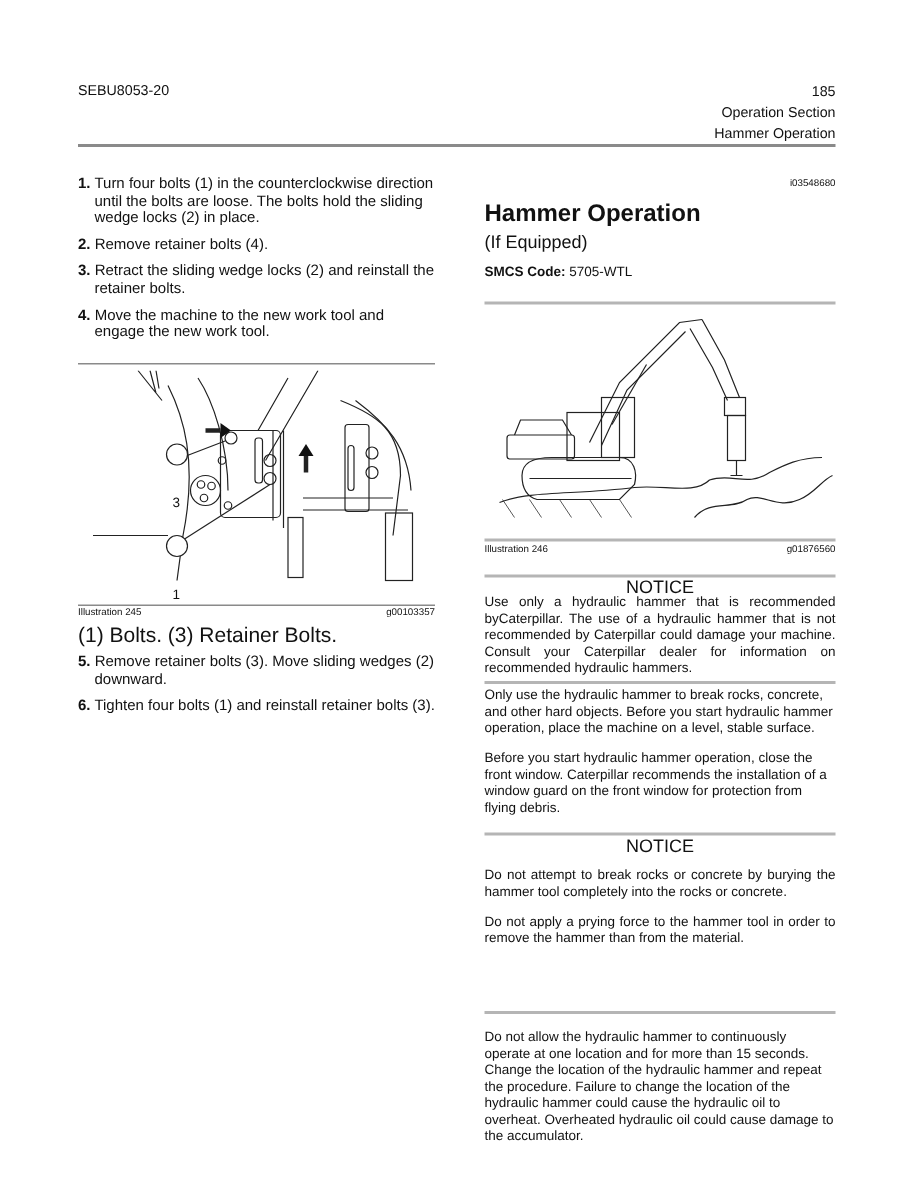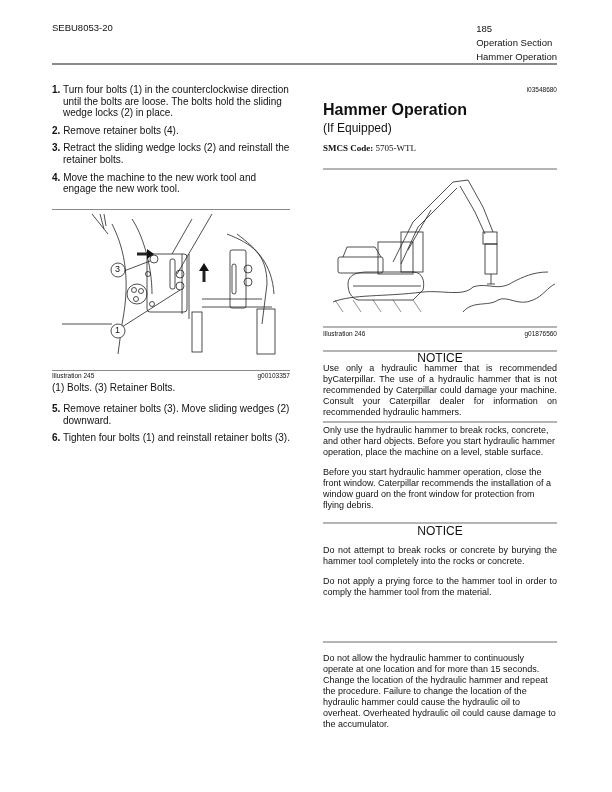--- a/index.html
+++ b/index.html
@@ -1,31 +1,31 @@
 <!DOCTYPE html>
 <html><head>
 <meta charset="utf-8">
 <style>
   html, body { margin:0; padding:0; background:#fff; }
   body { width:612px; height:792px; position:relative; overflow:hidden;
          font-family:"Liberation Sans", sans-serif; color:#111; }
-  .abs { position:absolute; }
+  .abs { position:absolute;margin-top:33px; }
   .hdr-left { left:52px; top:22px; font-size:9.5px; }
-  .hdr-right { right:55px; top:22px; font-size:9.5px; text-align:left; line-height:14px; }
+  .hdr-right { right:55px; top:22px; font-size:9.5px; text-align:right; line-height:14px; }
   .hdr-rule { left:52px; top:63px; width:505px; height:2px; background:#8a8a8a; }
   .col-left { left:52px; top:84px; width:238px; font-size:10px; line-height:11.6px; }
   .step { margin:0 0 6px 0; padding-left:11px; text-indent:-11px; }
   .step b { font-weight:bold; }
   .rule { height:1px; background:#8a8a8a; }
   .rule2 { height:2px; background:#b5b5b5; }
   .cap { font-size:6.5px; display:flex; justify-content:space-between; }
   .col-right { left:323px; width:234px; font-size:9px; line-height:11px; }
   .title { font-size:16px; font-weight:bold; line-height:19px; }
   .subtitle { font-size:12px; line-height:19px; }
-  .smcs { font-size:9px;font-family:Liberation Serif, serif; }
+  .smcs { font-size:9px; }
   .notice-h { text-align:center; font-size:12px; line-height:10px; }
   .justify { text-align:justify; }
   p { margin:0; }
 </style>
 </head>
 <body>
 
 <div class="abs hdr-left">SEBU8053-20</div>
 <div class="abs hdr-right">
   <div>185</div>
@@ -87,21 +87,21 @@
   </svg>
   <span class="abs" style="left:63px; top:50px; font-size:9px;">3</span>
   <span class="abs" style="left:63px; top:111px; font-size:9px;">1</span>
 </div>
 
 <div class="abs rule" style="left:52px; top:370px; width:238px;"></div>
 <div class="abs cap" style="left:52px; top:372px; width:238px;">
   <span>Illustration 245</span>
   <span>g00103357</span>
 </div>
-<div class="abs" style="left:52px; top:382px; width:238px; font-size:10px;">(1) Bolts. (3) Retainer Bolts.</div>
+<div class="abs" style="left:52px; top:382px; width:238px; font-size:14px;">(1) Bolts. (3) Retainer Bolts.</div>
 
 <div class="abs col-left" style="top:403px;">
   <p class="step"><b>5.</b> <span>Remove retainer bolts (3). Move sliding wedges (2) downward.</span></p>
   <p class="step"><b>6.</b> <span>Tighten four bolts (1) and reinstall retainer bolts (3).</span></p>
 </div>
 
 <div class="abs" style="right:55px; top:86px; font-size:6.5px;">i03548680</div>
 <div class="abs col-right" style="top:100px;">
   <div class="title">Hammer Operation</div>
   <div class="subtitle">(If Equipped)</div>
@@ -151,19 +151,19 @@
 
 <div class="abs col-right" style="top:425px;">
   <p>Only use the hydraulic hammer to break rocks, concrete, and other hard objects. Before you start hydraulic hammer operation, place the machine on a level, stable surface.</p>
   <p style="margin-top:9px;">Before you start hydraulic hammer operation, close the front window. Caterpillar recommends the installation of a window guard on the front window for protection from flying debris.</p>
 </div>
 
 <div class="abs rule2" style="left:323px; top:522px; width:234px;"></div>
 <div class="abs col-right justify" style="top:526px;">
   <div class="notice-h">NOTICE</div>
   <p style="margin-top:9px;">Do not attempt to break rocks or concrete by burying the hammer tool completely into the rocks or concrete.</p>
-  <p style="margin-top:9px;">Do not apply a prying force to the hammer tool in order to comply the hammer tool from the material.</p>
+  <p style="margin-top:9px;">Do not apply a prying force to the hammer tool in order to remove the hammer than from the material.</p>
 </div>
 <div class="abs rule2" style="left:323px; top:641px; width:234px;"></div>
 
 <div class="abs col-right" style="top:653px;">
   <p>Do not allow the hydraulic hammer to continuously operate at one location and for more than 15 seconds. Change the location of the hydraulic hammer and repeat the procedure. Failure to change the location of the hydraulic hammer could cause the hydraulic oil to overheat. Overheated hydraulic oil could cause damage to the accumulator.</p>
 </div>
 
 </body></html>

